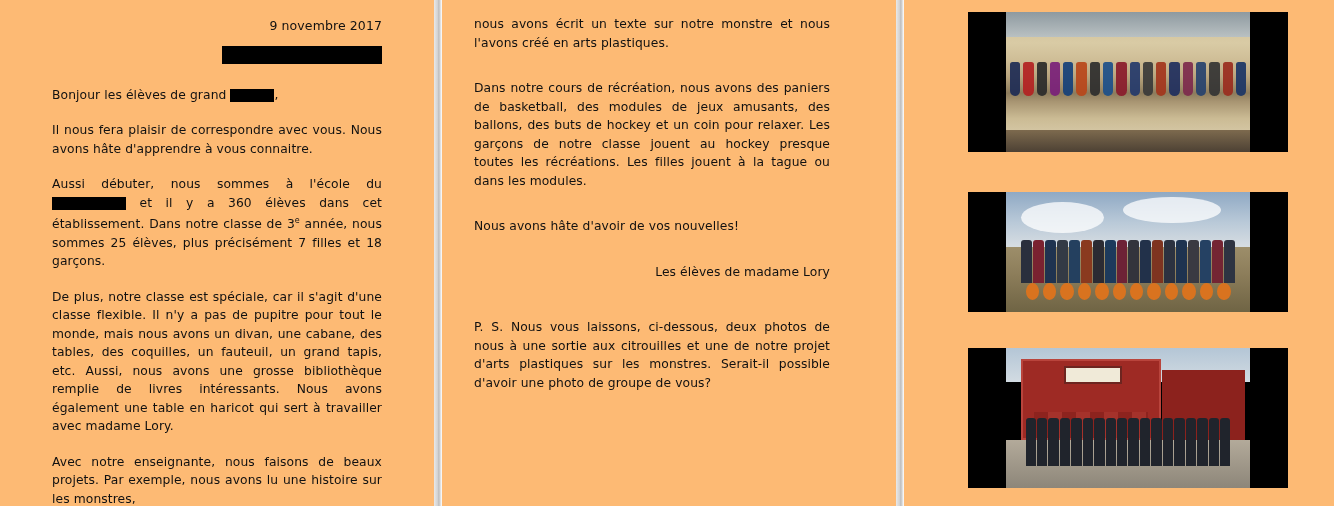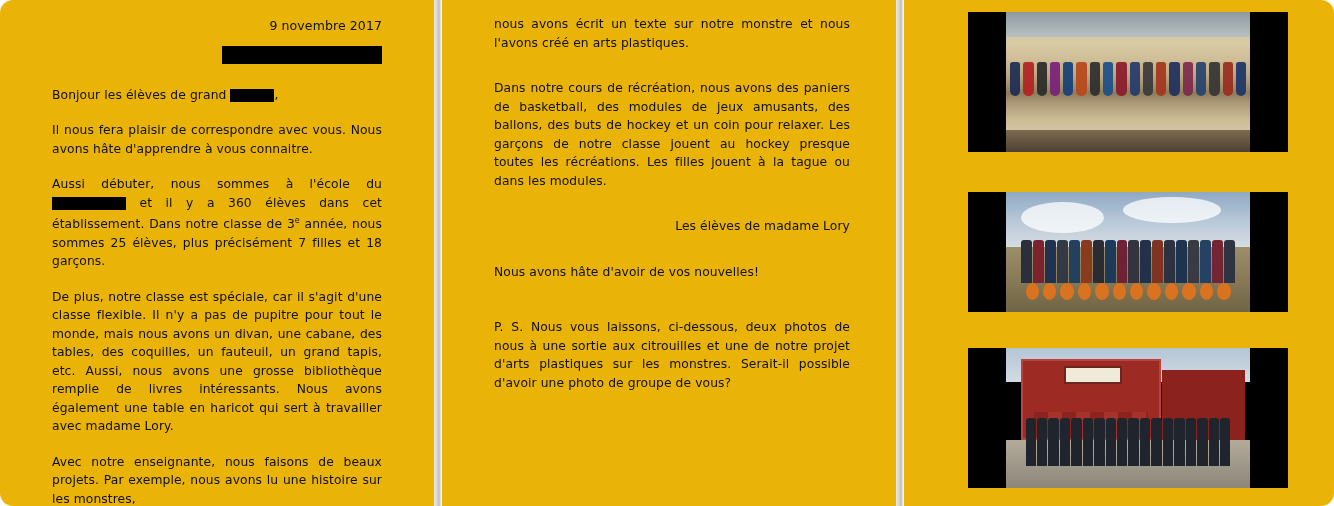--- a/index.html
+++ b/index.html
@@ -10,38 +10,37 @@
     height: 506px;
     overflow: hidden;
   }
   body {
     font-family: "DejaVu Sans", sans-serif;
   }
   .page {
     position: relative;
     width: 1334px;
     height: 506px;
-    background: #eab308;
-    border-radius: 13px;
+    background: #fdba74;
   }
 
   
   .col {
     position: absolute;
     top: 0;
     height: 506px;
     box-sizing: border-box;
   }
   .col-left {
     left: 0;
     width: 434px;
     padding: 0 52px;
   }
   .col-mid {
-    left: 444px;
+    left: 424px;
     width: 456px;
     padding: 0 50px;
   }
   .col-right {
     left: 906px;
     width: 428px;
   }
 
   
   .gutter {
@@ -215,22 +214,22 @@
 
     <p class="doc-text para">De plus, notre classe est spéciale, car il s'agit d'une classe flexible. Il n'y a pas de pupitre pour tout le monde, mais nous avons un divan, une cabane, des tables, des coquilles, un fauteuil, un grand tapis, etc. Aussi, nous avons une grosse bibliothèque remplie de livres intéressants. Nous avons également une table en haricot qui sert à travailler avec madame Lory.</p>
     <p class="doc-text para">Avec notre enseignante, nous faisons de beaux projets. Par exemple, nous avons lu une histoire sur les monstres,</p>
   </div>
 
   <div class="gutter gutter-1"></div>
 
   <div class="col col-mid">
     <p class="doc-text para" style="margin-top:15px;">nous avons écrit un texte sur notre monstre et nous l'avons créé en arts plastiques.</p>
     <p class="doc-text para" style="margin-top:27px;">Dans notre cours de récréation, nous avons des paniers de basketball, des modules de jeux amusants, des ballons, des buts de hockey et un coin pour relaxer. Les garçons de notre classe jouent au hockey presque toutes les récréations. Les filles jouent à la tague ou dans les modules.</p>
+    <p class="doc-text para" style="margin-top:27px;">Nous avons hâte d'avoir de vos nouvelles!</p>
     <p class="doc-text sign" style="margin-top:27px;">Les élèves de madame Lory</p>
-    <p class="doc-text para" style="margin-top:27px;">Nous avons hâte d'avoir de vos nouvelles!</p>
     <p class="doc-text para" style="margin-top:37px;">P. S. Nous vous laissons, ci-dessous, deux photos de nous à une sortie aux citrouilles et une de notre projet d'arts plastiques sur les monstres. Serait-il possible d'avoir une photo de groupe de vous?</p>
   </div>
 
   <div class="gutter gutter-2"></div>
 
   <div class="col col-right">
 
     <div class="photo photo-1">
       <div class="photo-inner">
         <div class="ph1-bg"></div>

